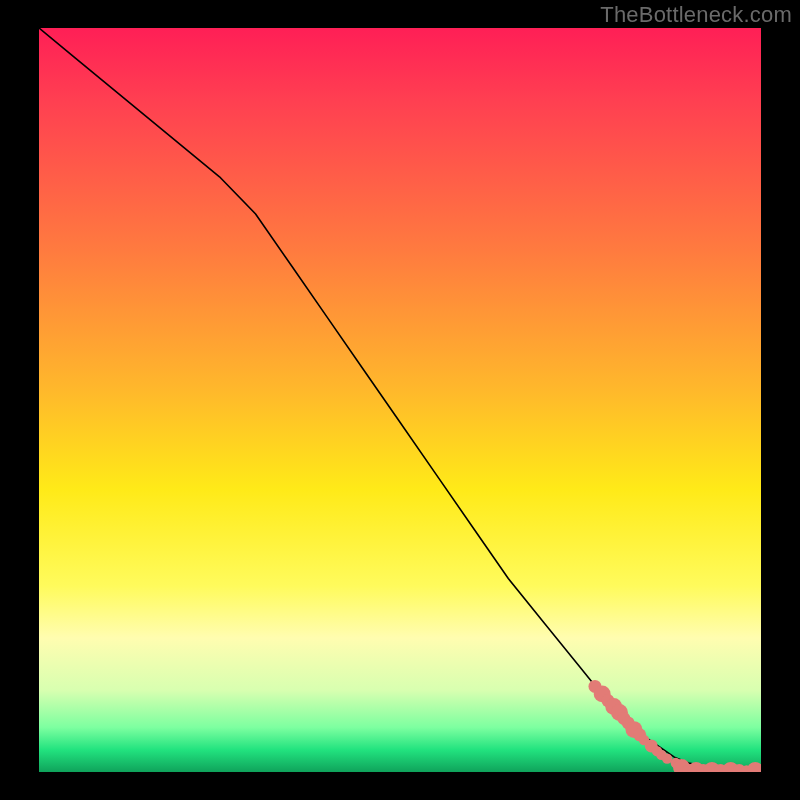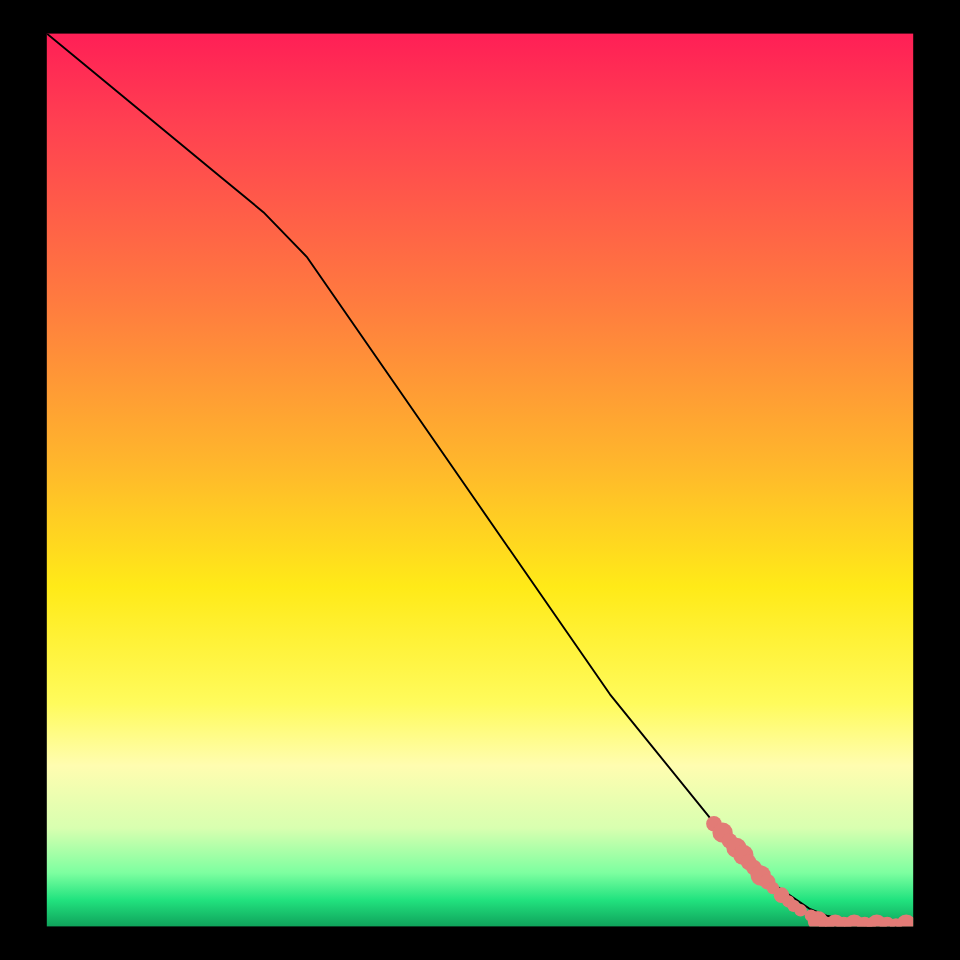--- a/index.html
+++ b/index.html
@@ -56,20 +56,21 @@
     top: 28px;
     width: 722px;
     height: 744px;
     z-index: 2;
   }
 </style>
 </head>
 <body>
 
 <div class="frame">
+  <div class="watermark">TheBottleneck.com</div>
 
   <div class="plot-area"></div>
 
   <svg class="overlay" viewBox="0 0 722 744" preserveAspectRatio="none">
     <path id="curve-path" fill="none" stroke="#000000" stroke-width="1.6" stroke-linejoin="round" stroke-linecap="round" d="M0.00 0.00 L36.10 29.76 L72.20 59.52 L108.30 89.28 L144.40 119.04 L180.50 148.80 L216.60 186.00 L252.70 238.08 L288.80 290.16 L324.90 342.24 L361.00 394.32 L397.10 446.40 L433.20 498.48 L469.30 550.56 L505.40 595.20 L541.50 639.84 L577.60 684.48 L592.04 699.36 L613.70 714.24 L635.36 729.12 L649.80 735.07 L664.24 738.05 L685.90 741.77 L722.00 744.00"></path>
     <g id="markers-group">
         <circle cx="555.94" cy="658.44" r="6.50" fill="#e27b76"></circle>
         <circle cx="563.16" cy="665.88" r="8.45" fill="#e27b76"></circle>
         <circle cx="568.94" cy="672.58" r="6.50" fill="#e27b76"></circle>
         <circle cx="574.71" cy="678.53" r="8.45" fill="#e27b76"></circle>

